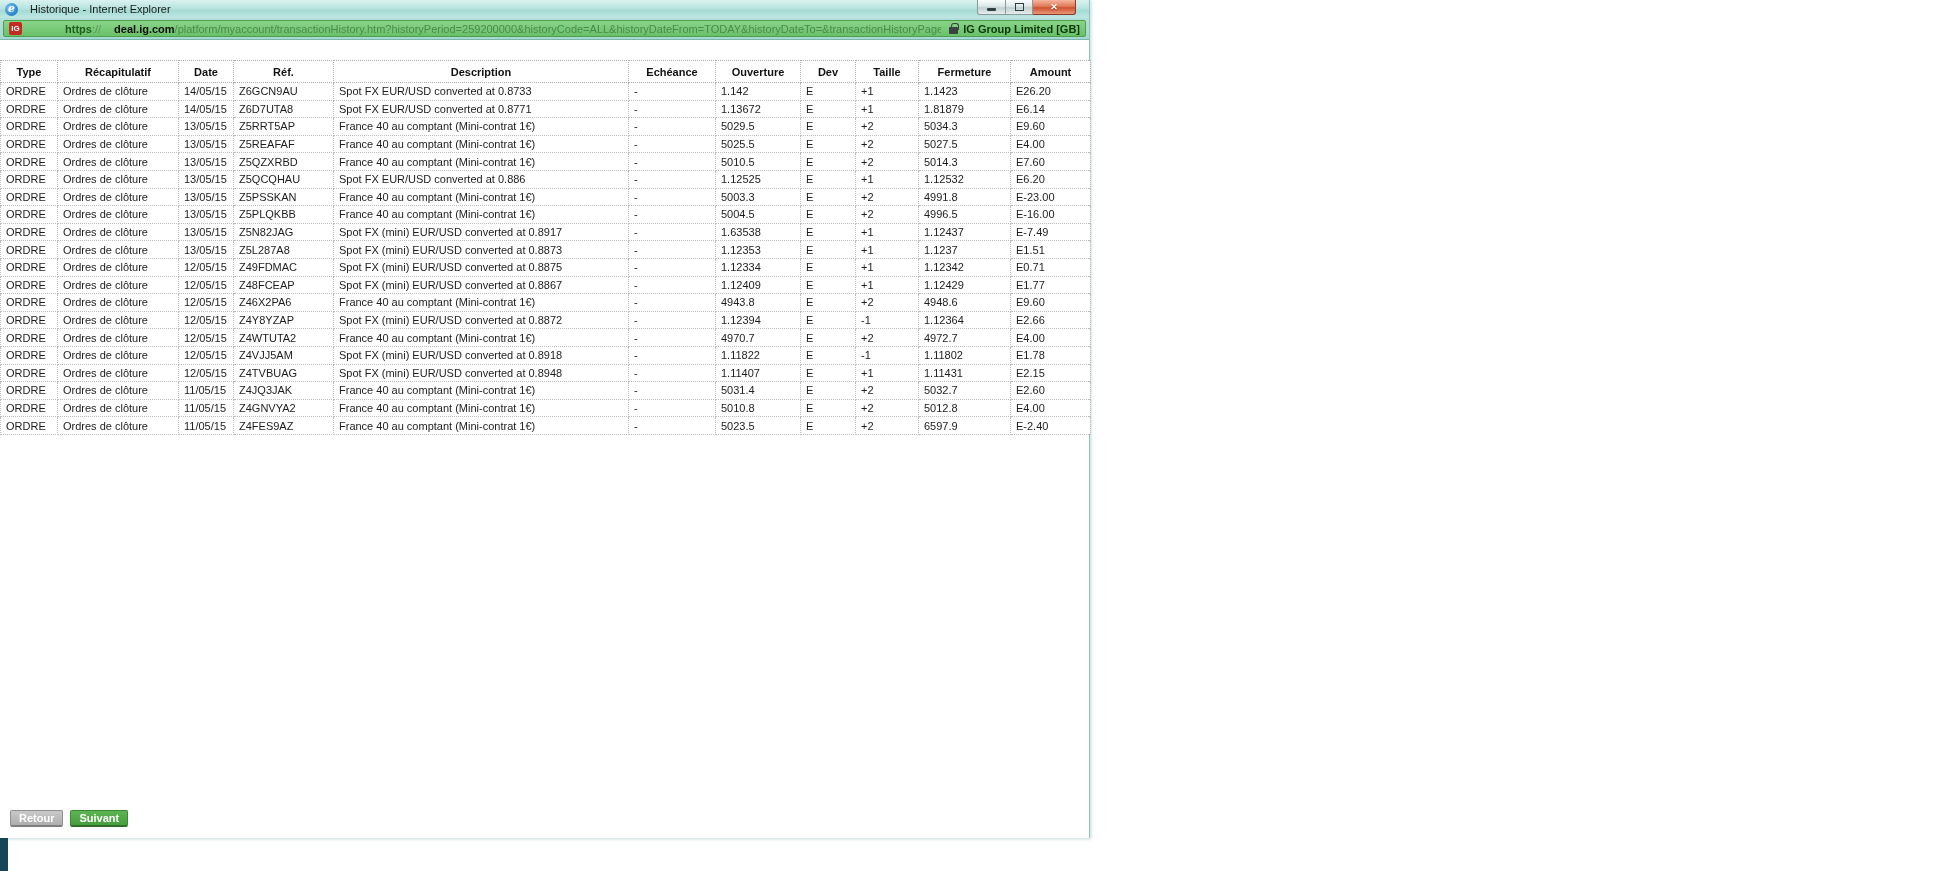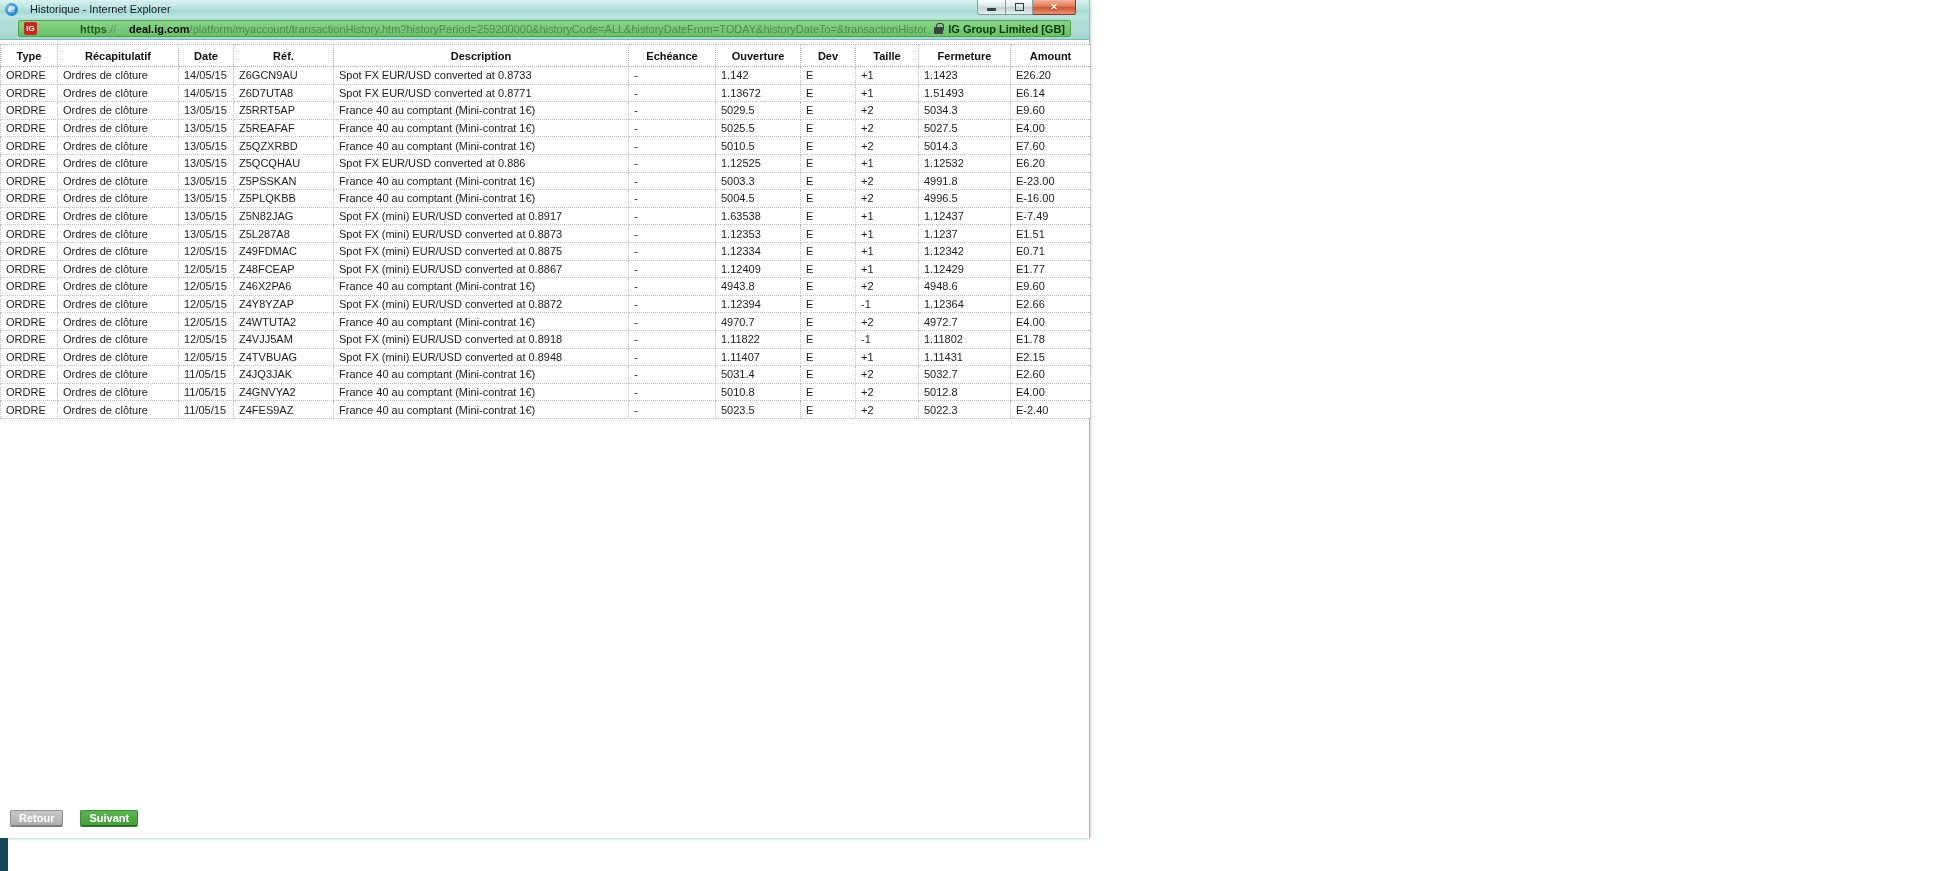--- a/index.html
+++ b/index.html
@@ -29,47 +29,47 @@
   .win-btn.max { width:27px; border-left:none; }
   .win-btn.close { width:43px; border-left:none; border-color:#8c3a28; border-radius:0 0 3px 0;
                    background:linear-gradient(180deg,#f5b49e 0%,#e07b58 45%,#ce5330 55%,#e89679 100%);
                    color:#fff; font-size:9px; font-weight:bold; text-shadow:0 1px 1px rgba(0,0,0,.4); }
   .glyph-min { width:9px; height:3px; background:#2f3e40; border-radius:1px; margin-top:4px; }
   .glyph-max { width:9px; height:8px; border:1.5px solid #2f3e40; background:transparent; }
 
   
   .addressbar { position:absolute; left:0; top:18px; width:100%; height:22px;
                 background:linear-gradient(180deg,#b3e0da 0%,#a5d8d2 100%);
-                border-bottom:1px solid #79b9a9; padding:2px 18px; }
+                border-bottom:1px solid #79b9a9; padding:2px 3px; }
   .url-field { width:100%; height:17px; background:linear-gradient(180deg,#8ad489 0%,#68c168 100%);
                border:1px solid #4f9f4f; border-radius:2px; display:flex; align-items:center;
                padding:0 5px; cursor:text; }
   .favicon { width:13px; height:13px; background:#c32a21; border-radius:2px; color:#fff;
              font-size:8px; font-weight:bold; line-height:13px; text-align:center; flex:0 0 auto; margin-right:5px; }
   .url-text { flex:1 1 auto; overflow:hidden; white-space:nowrap; font-size:11px; color:#4c8a4c; }
   .url-scheme { color:#215c21; font-weight:bold;margin-left:38px; }
   .url-sep { color:#5d935d; }
   .url-domain { color:#0c0c0c; font-weight:bold;margin-left:13px; }
   .ev-zone { flex:0 0 auto; display:flex; align-items:center; margin-left:8px; cursor:pointer; }
   .lock { width:9px; height:7px; background:#3b4342; border-radius:1px; position:relative; margin-right:5px; margin-top:3px; }
   .lock:before { content:""; position:absolute; left:1.5px; top:-4px; width:6px; height:6px;
                  border:1.5px solid #3b4342; border-bottom:none; border-radius:3px 3px 0 0; }
   .ev-text { font-size:11px; font-weight:bold; color:#0b350b; white-space:nowrap; }
 
   
   .page { position:absolute; left:0; top:40px; width:100%; height:798px; background:#ffffff; }
 
-  table.hist { position:absolute; left:0; top:4px; width:1090px; border-collapse:collapse; table-layout:fixed; }
+  table.hist { position:absolute; left:0; top:20px; width:1090px; border-collapse:collapse; table-layout:fixed; }
   table.hist th { height:22px; font-size:11px; font-weight:bold; color:#111; text-align:center;
                   border:1px dotted #aeaeae; background:#ffffff; overflow:hidden; white-space:nowrap; }
   table.hist td { height:17.6px; font-size:11px; color:#1c1c1c; text-align:left; padding-left:5px;
                   border:1px dotted #bdbdbd; background:#ffffff; overflow:hidden; white-space:nowrap; }
 
   
-  .pager { position:absolute; left:10px; top:770px; display:flex; gap:17px; }
+  .pager { position:absolute; left:10px; top:770px; display:flex; gap:7px; }
   .btn { height:17px; padding:0 8px; font-size:11px; font-weight:bold; color:#ffffff;
          display:flex; align-items:center; border-radius:2px; cursor:pointer;
          font-family:"Liberation Sans", sans-serif; }
   .btn-back { background:linear-gradient(180deg,#c9c9c9 0%,#aeaeae 100%); border:1px solid #8f8f8f;
               border-bottom:2px solid #7e7e7e; }
   .btn-next { background:linear-gradient(180deg,#5cb453 0%,#469e3d 100%); border:1px solid #3a8a33;
               border-bottom:2px solid #2e7029; }
 
   
   .taskbar-chip { position:absolute; left:0; top:838px; width:8px; height:33px; background:#16455a; }
@@ -154,21 +154,21 @@
             <tr>
               <td>ORDRE</td>
               <td>Ordres de clôture</td>
               <td>14/05/15</td>
               <td>Z6D7UTA8</td>
               <td>Spot FX EUR/USD converted at 0.8771</td>
               <td>-</td>
               <td>1.13672</td>
               <td>E</td>
               <td>+1</td>
-              <td>1.51493</td>
+              <td>1.81879</td>
               <td>E6.14</td>
             </tr>
             <tr>
               <td>ORDRE</td>
               <td>Ordres de clôture</td>
               <td>13/05/15</td>
               <td>Z5RRT5AP</td>
               <td>France 40 au comptant (Mini-contrat 1€)</td>
               <td>-</td>
               <td>5029.5</td>
@@ -388,21 +388,21 @@
             <tr>
               <td>ORDRE</td>
               <td>Ordres de clôture</td>
               <td>11/05/15</td>
               <td>Z4FES9AZ</td>
               <td>France 40 au comptant (Mini-contrat 1€)</td>
               <td>-</td>
               <td>5023.5</td>
               <td>E</td>
               <td>+2</td>
-              <td>5022.3</td>
+              <td>6597.9</td>
               <td>E-2.40</td>
             </tr>
           </tbody>
       </table>
 
       <div class="pager">
         <button class="btn btn-back">Retour</button>
         <button class="btn btn-next">Suivant</button>
       </div>
     </div>

